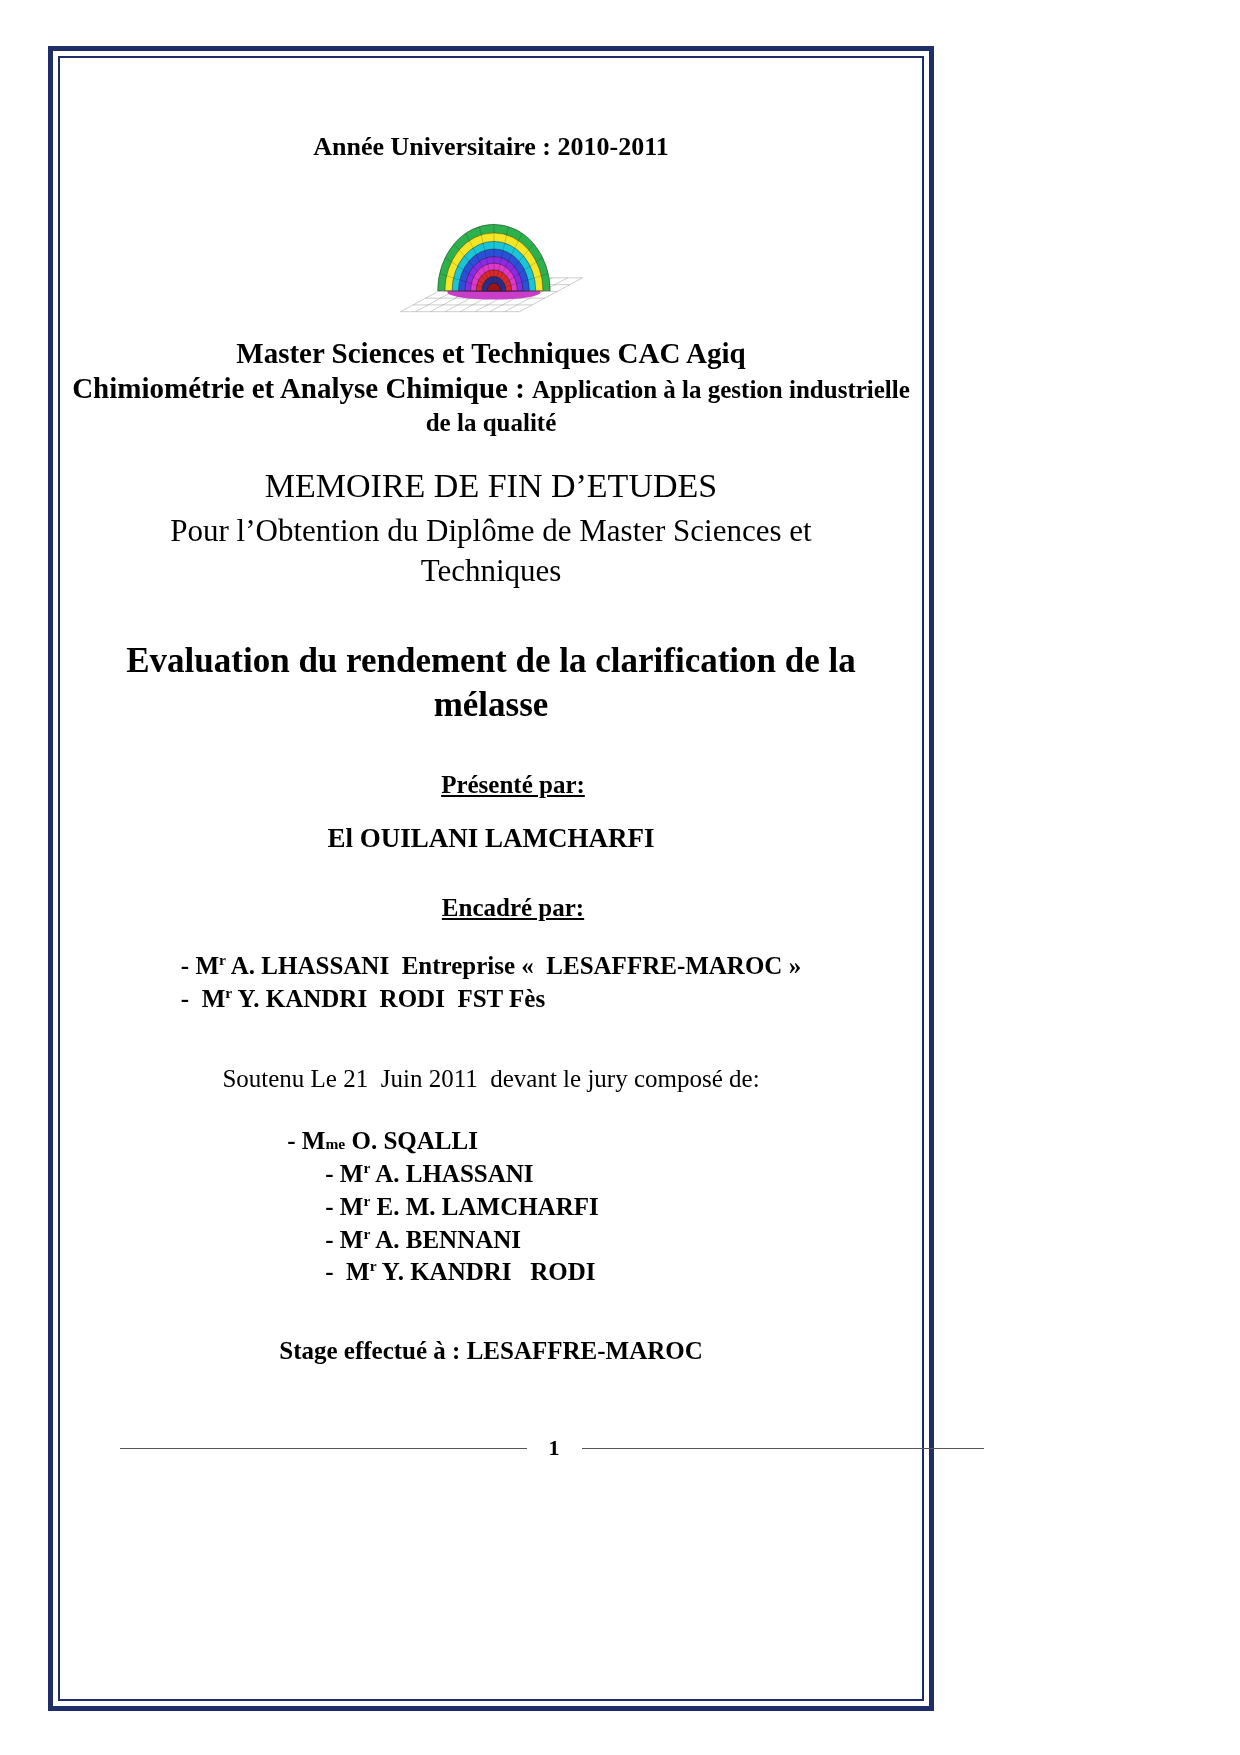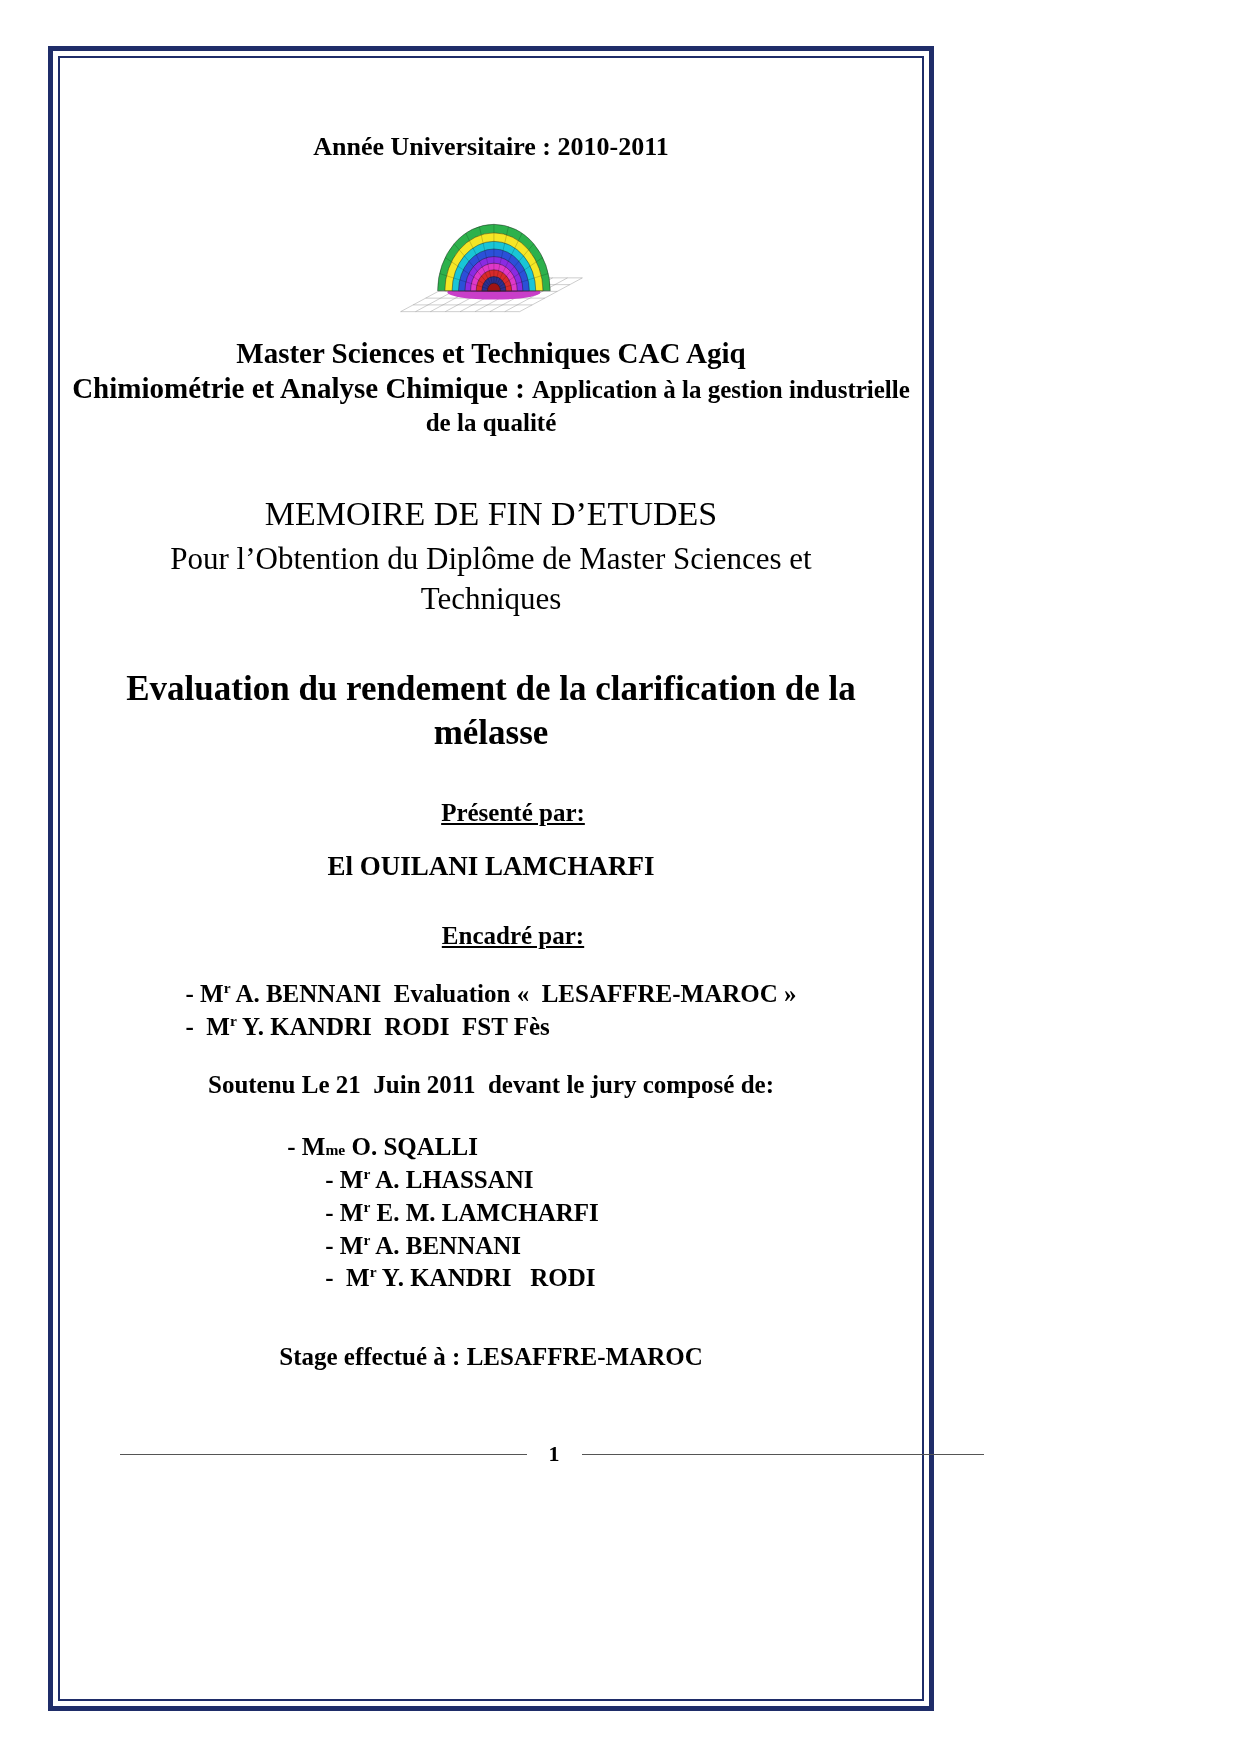--- a/index.html
+++ b/index.html
@@ -15,31 +15,31 @@
   .content { position:absolute; top:46px; left:48px; right:50px; text-align:center; }
 
   .annee { margin-top:86px; font-size:26px; font-weight:bold; }
   .figure { margin-top:16px; }
   .figure svg { display:block; margin:0 auto; }
 
   .prog1 { margin-top:22px; font-size:29px; font-weight:bold; }
   .prog2 { margin:2px auto 0; max-width:840px; font-size:29px; font-weight:bold; line-height:1.15; }
   .prog2 .sub { font-size:25px; }
 
-  .memoire-title { margin-top:56px; font-size:34px; font-weight:normal; }
+  .memoire-title { margin-top:28px; font-size:34px; font-weight:normal; }
   .memoire-sub { margin:6px auto 0; max-width:760px; font-size:31px; line-height:1.3; }
 
   .thesis { margin:48px auto 0; max-width:820px; font-size:35px; font-weight:bold; line-height:1.25; }
 
   .label-underline { margin-top:44px; font-size:25px; font-weight:bold; text-decoration:underline;padding-left:44px; }
   .label-underline.second { margin-top:40px; }
   .author { margin-top:24px; font-size:27px; font-weight:bold; }
 
   .sup-list { margin:28px auto 0; width:fit-content; text-align:left; font-size:25px; font-weight:bold; line-height:1.3; }
-  .defense-intro { margin-top:28px; font-size:25px; font-weight:bold; }
+  .defense-intro { margin-top:50px; font-size:25px; font-weight:normal; }
   .jury-list { margin:32px auto 0; width:fit-content; text-align:left; font-size:25px; font-weight:bold; line-height:1.3; position:relative; left:-48px; }
   .jury-list .indent { padding-left:38px; }
 
   .stage { margin-top:48px; font-size:25px; font-weight:bold; }
 
   .footer { margin-top:70px; margin-left:72px; width:868px; display:flex; align-items:center; gap:22px; }
   .footer .rule { flex:1; border-top:1.5px solid #555; height:0; }
   .footer .num { font-size:22px; font-weight:bold; }
 
   .pre { white-space:pre-wrap; }
@@ -114,21 +114,21 @@
     <div class="memoire-title">MEMOIRE DE FIN D’ETUDES</div>
     <div class="memoire-sub">Pour l’Obtention du Diplôme de Master Sciences et Techniques</div>
 
     <div class="thesis">Evaluation du rendement de la clarification de la mélasse</div>
 
     <div class="label-underline">Présenté par:</div>
     <div class="author">El OUILANI LAMCHARFI</div>
 
     <div class="label-underline second">Encadré par:</div>
     <div class="sup-list">
-      <div class="pre"><span>- M</span><span class="m-sup">r</span><span> A. BENNANI  Evaluation «  LESAFFRE-MAROC »</span></div>
+      <div class="pre"><span>- M</span><span class="m-sup">r</span><span> A. LHASSANI  Entreprise «  LESAFFRE-MAROC »</span></div>
       <div class="pre"><span>-  M</span><span class="m-sup">r</span><span> Y. KANDRI  RODI  FST Fès</span></div>
     </div>
 
     <div class="defense-intro pre">Soutenu Le 21  Juin 2011  devant le jury composé de:</div>
 
     <div class="jury-list">
       <div class="pre"><span>- M</span><span class="m-low">me</span><span> O. SQALLI</span></div>
       <div class="pre indent"><span>- M</span><span class="m-sup">r</span><span> A. LHASSANI</span></div>
       <div class="pre indent"><span>- M</span><span class="m-sup">r</span><span> E. M. LAMCHARFI</span></div>
       <div class="pre indent"><span>- M</span><span class="m-sup">r</span><span> A. BENNANI</span></div>

